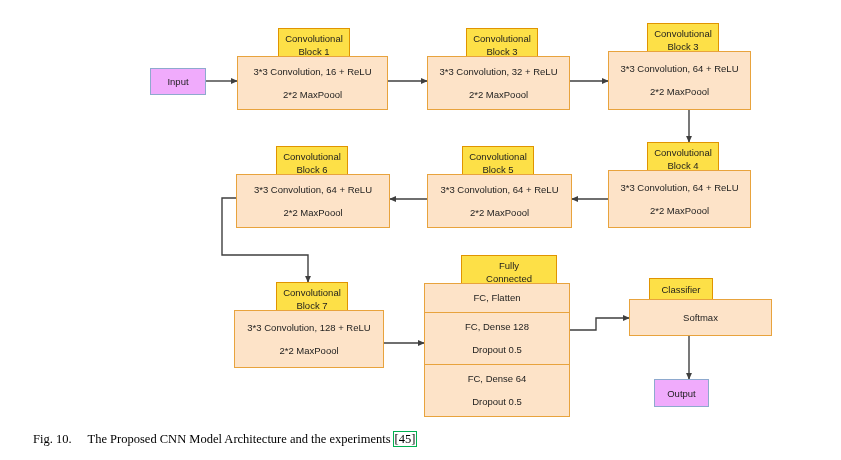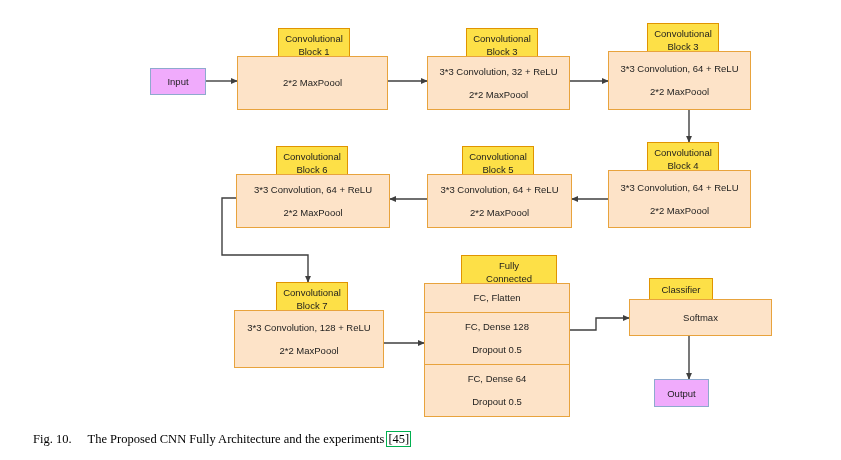--- a/index.html
+++ b/index.html
@@ -153,20 +153,21 @@
   <div class="io-box" style="left:150px; top:68px; width:56px; height:27px;">
     <span>Input</span>
   </div>
 
   <div class="node">
     <div class="node-header" style="left:278px; top:28px; width:72px; height:30px;">
       <span class="hl">Convolutional</span>
       <span class="hl">Block 1</span>
     </div>
     <div class="node-body" style="left:237px; top:56px; width:151px; height:54px;">
+      <div class="row sp-top">3*3 Convolution, 16 + ReLU</div>
       <div class="row">2*2 MaxPoool</div>
     </div>
   </div>
 
   <div class="node">
     <div class="node-header" style="left:466px; top:28px; width:72px; height:30px;">
       <span class="hl">Convolutional</span>
       <span class="hl">Block 3</span>
     </div>
     <div class="node-body" style="left:427px; top:56px; width:143px; height:54px;">
@@ -257,16 +258,16 @@
     <div class="node-body" style="left:629px; top:299px; width:143px; height:37px;">
       <div class="row">Softmax</div>
     </div>
   </div>
 
   <div class="io-box" style="left:654px; top:379px; width:55px; height:28px;">
     <span>Output</span>
   </div>
 
   <div id="caption">
-    <span class="fignum">Fig. 10.</span><span>The Proposed CNN Fully Architecture and the experiments</span><span class="cite">[45]</span>
+    <span class="fignum">Fig. 10.</span><span>The Proposed CNN Model Architecture and the experiments</span><span class="cite">[45]</span>
   </div>
 
 </div>
 
 </body></html>

